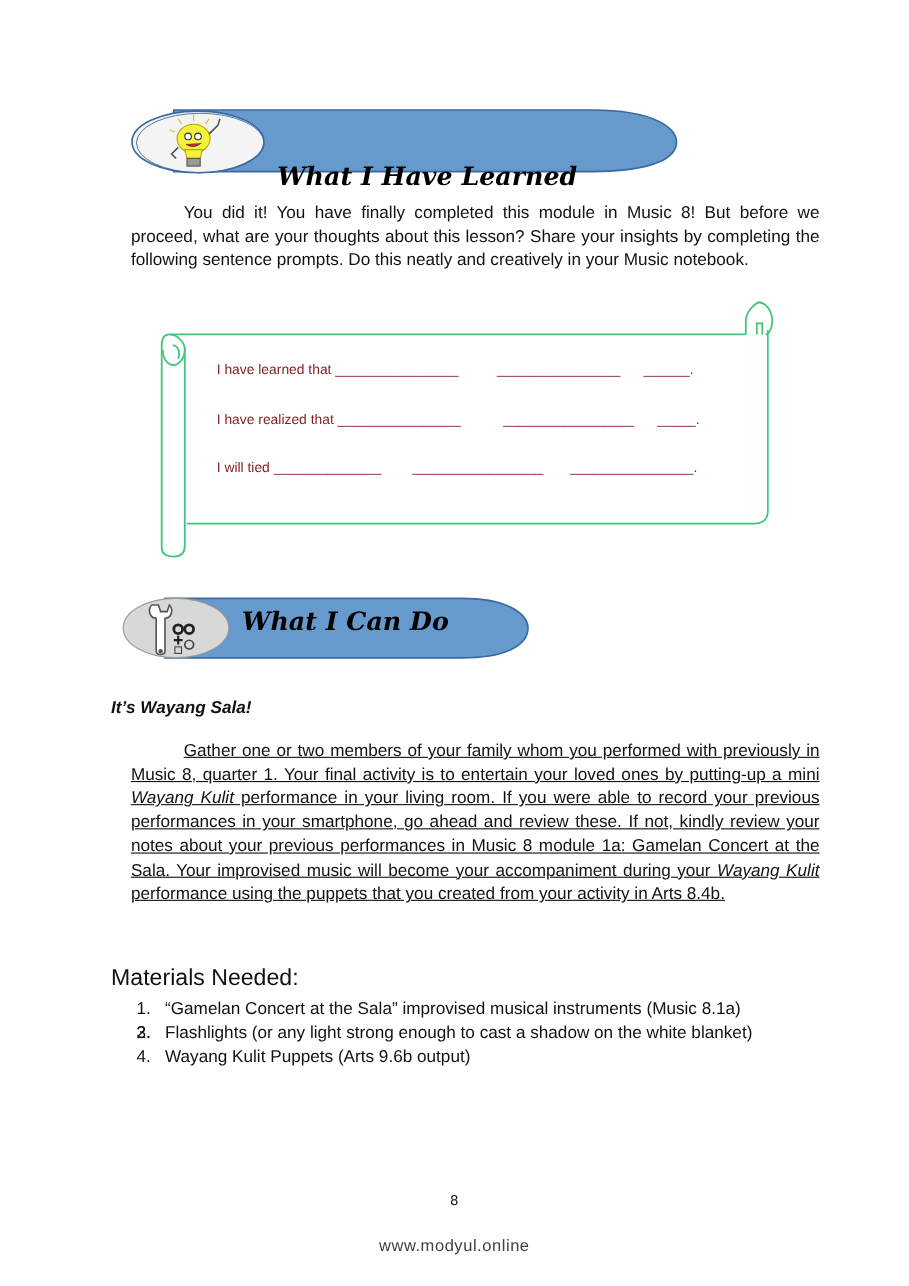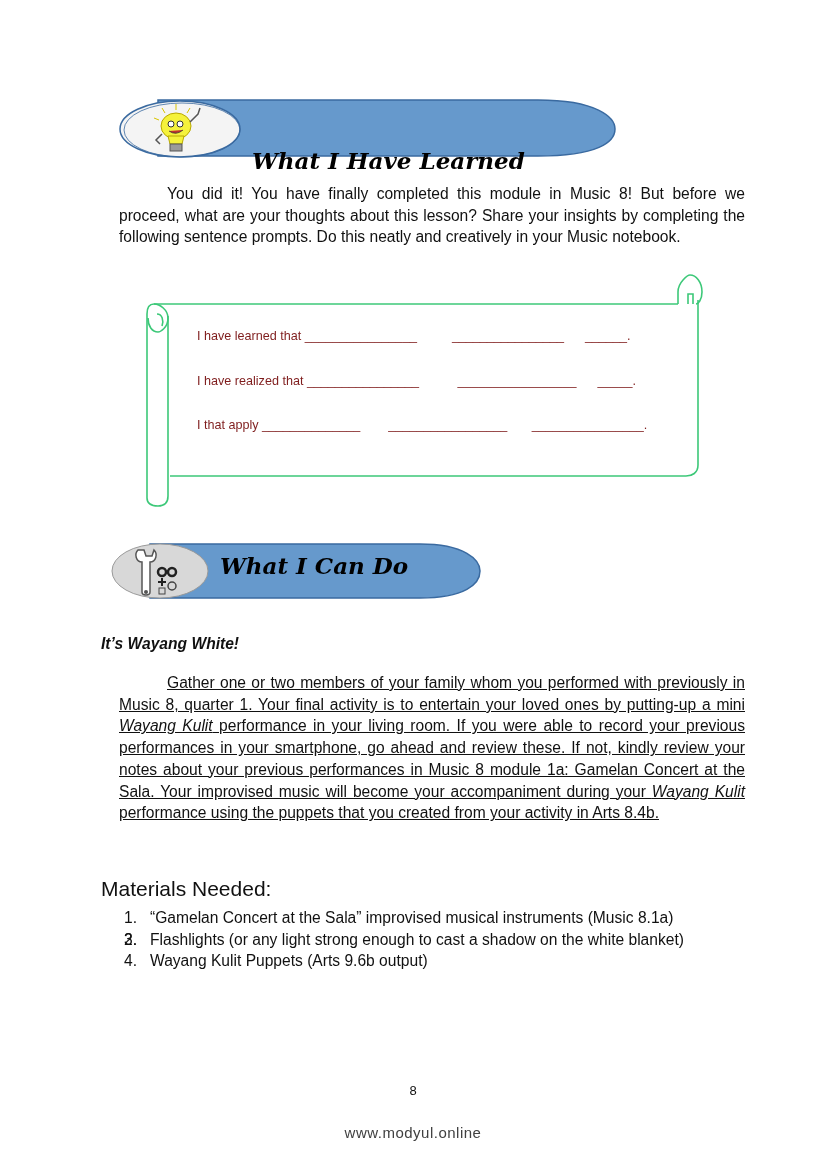--- a/index.html
+++ b/index.html
@@ -73,41 +73,41 @@
 
       <path d="M558 30 L558 195 C558 203 552 206 546 206 L30 206"></path>
 
       <path d="M14 34 C8 34 7 40 7 44 L7 228 C7 234 11 236 18 236 C25 236 28 232 28 226 L28 46"></path>
       <path d="M14 34 C20 34 28 40 28 48 C28 58 20 62 18 62 C12 62 8 56 8 48"></path>
       <path d="M17 44 C22 44 24 50 22 56"></path>
     </g>
   </svg>
   <div class="scroll-line" style="left:57px; top:59px;">I have learned that ________________          ________________      ______.</div>
   <div class="scroll-line" style="left:57px; top:104px;">I have realized that ________________           _________________      _____.</div>
-  <div class="scroll-line" style="left:57px; top:148px;">I that apply ______________        _________________       ________________.</div>
+  <div class="scroll-line" style="left:57px; top:148px;">I will tied ______________        _________________       ________________.</div>
 </div>
 
 <div class="banner" style="left:110px; top:540px; width:375px; height:64px;">
   <svg width="375" height="64" viewBox="0 0 375 64">
     <path d="M40 4 L310 4 C355 4 370 20 370 31 C370 44 355 58 310 58 L40 58 Z" fill="#6699cc" stroke="#3a6aa0" stroke-width="1.5"></path>
     <ellipse cx="50" cy="31" rx="48" ry="27" fill="#d8d8d8" stroke="#999" stroke-width="1"></ellipse>
   </svg>
   <svg class="abs" style="left:22px; top:4px;" width="56" height="56" viewBox="0 0 56 56">
     <path d="M6 6 C2 10 4 18 10 18 L10 48 C10 52 18 52 18 48 L18 18 C24 18 26 10 22 6 L20 12 L14 12 L12 6 Z" fill="#fff" stroke="#555" stroke-width="1.5"></path>
     <circle cx="14" cy="48" r="2" fill="#555"></circle>
     <circle cx="30" cy="28" r="4" fill="none" stroke="#222" stroke-width="2.5"></circle>
     <circle cx="40" cy="28" r="4" fill="none" stroke="#222" stroke-width="2.5"></circle>
     <path d="M26 38 L34 38 M30 34 L30 42" stroke="#222" stroke-width="2"></path>
     <circle cx="40" cy="42" r="4" fill="none" stroke="#444" stroke-width="1.5"></circle>
     <rect x="27" y="44" width="6" height="6" fill="none" stroke="#444" stroke-width="1"></rect>
   </svg>
   <div class="banner-title" style="left:110px; top:12px;">What I Can Do</div>
 </div>
 
-<div class="heading-it" style="top:635px;">It’s Wayang White!</div>
+<div class="heading-it" style="top:635px;">It’s Wayang Sala!</div>
 
 <div class="para indent" style="top:672px;text-decoration:underline;">
   <span>Gather one or two members of your family whom you performed with previously in Music 8, quarter 1. Your final activity is to entertain your loved ones by putting-up a mini </span><em>Wayang Kulit</em><span> performance in your living room. If you were able to record your previous performances in your smartphone, go ahead and review these. If not, kindly review your notes about your previous performances in Music 8 module 1a: Gamelan Concert at the Sala. Your improvised music will become your accompaniment during your </span><em>Wayang Kulit</em><span> performance using the puppets that you created from your activity in Arts 8.4b.</span>
 </div>
 
 <div class="heading-b" style="top:877px;">Materials Needed:</div>
 
 <ol class="list" style="top:907px;">
   <li>
     <span class="num">1.</span>

